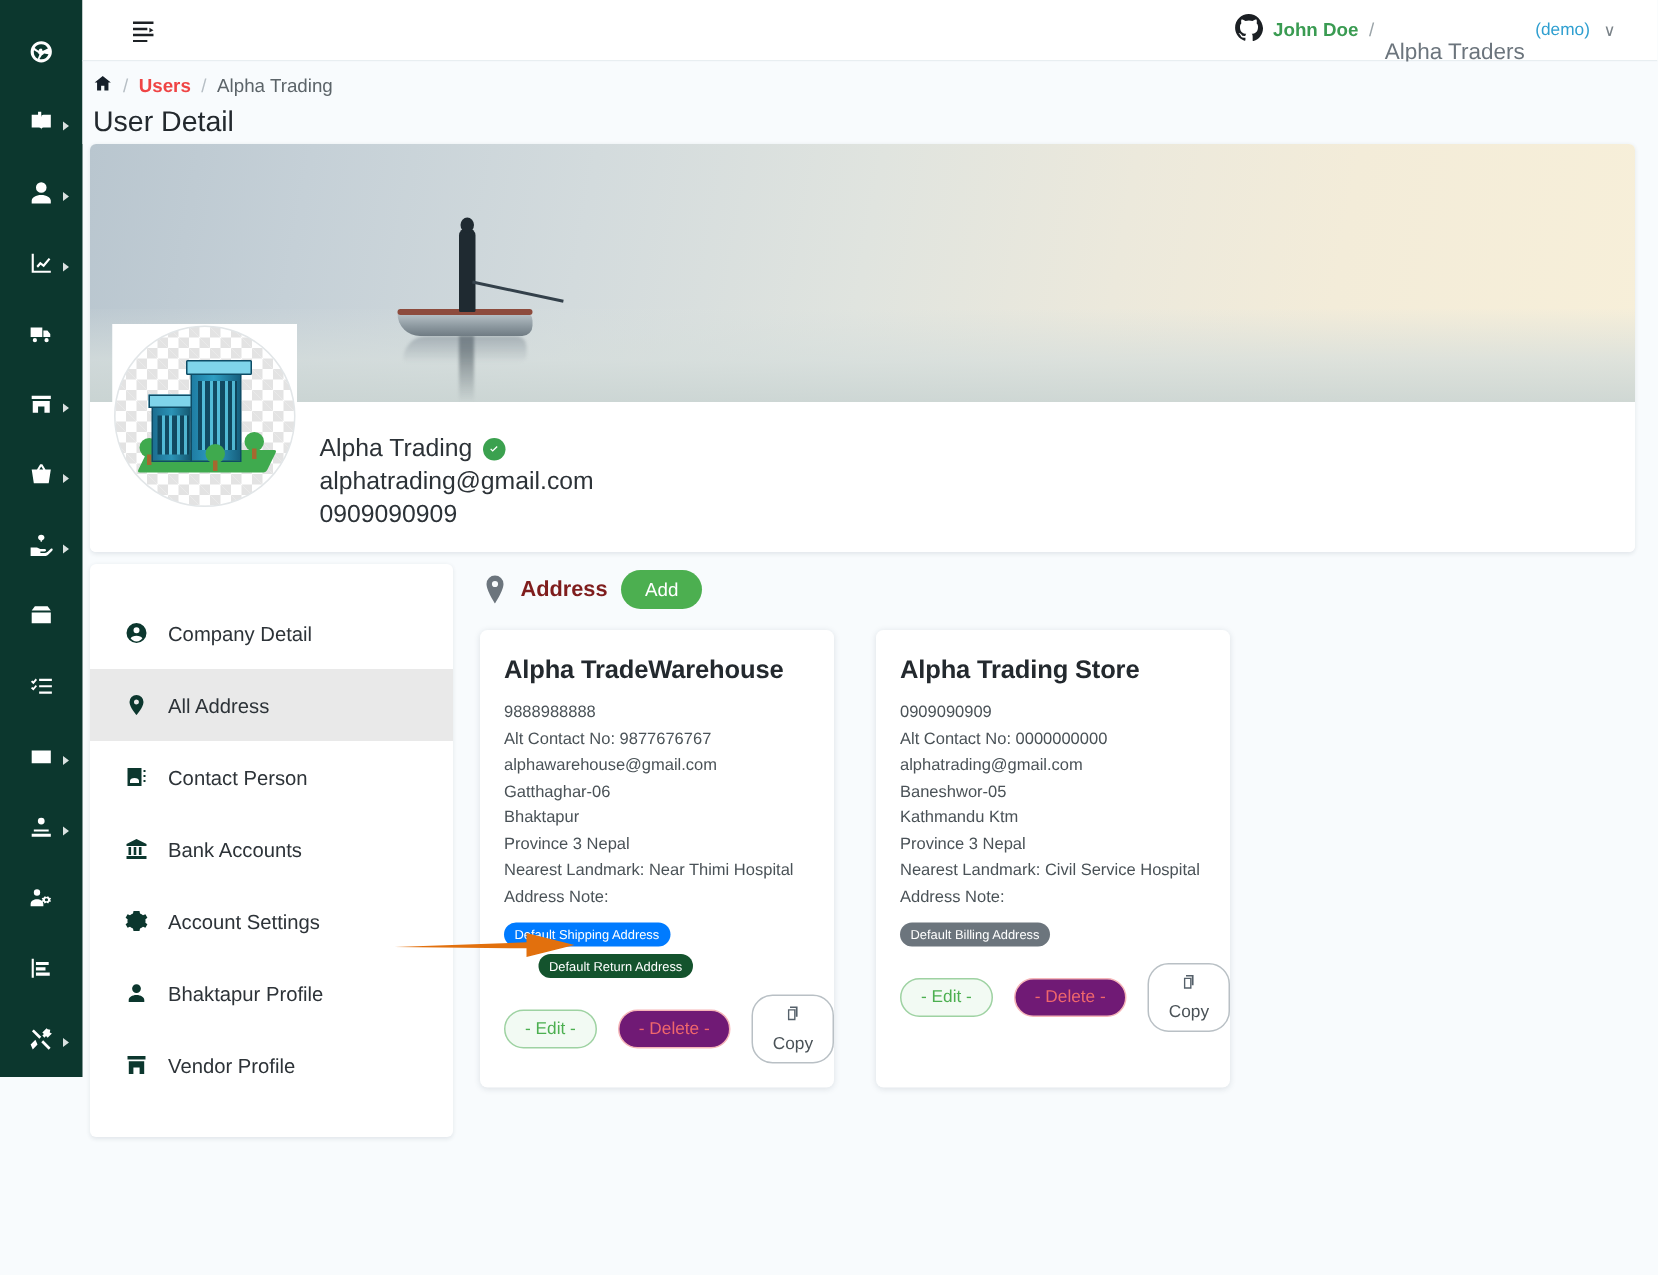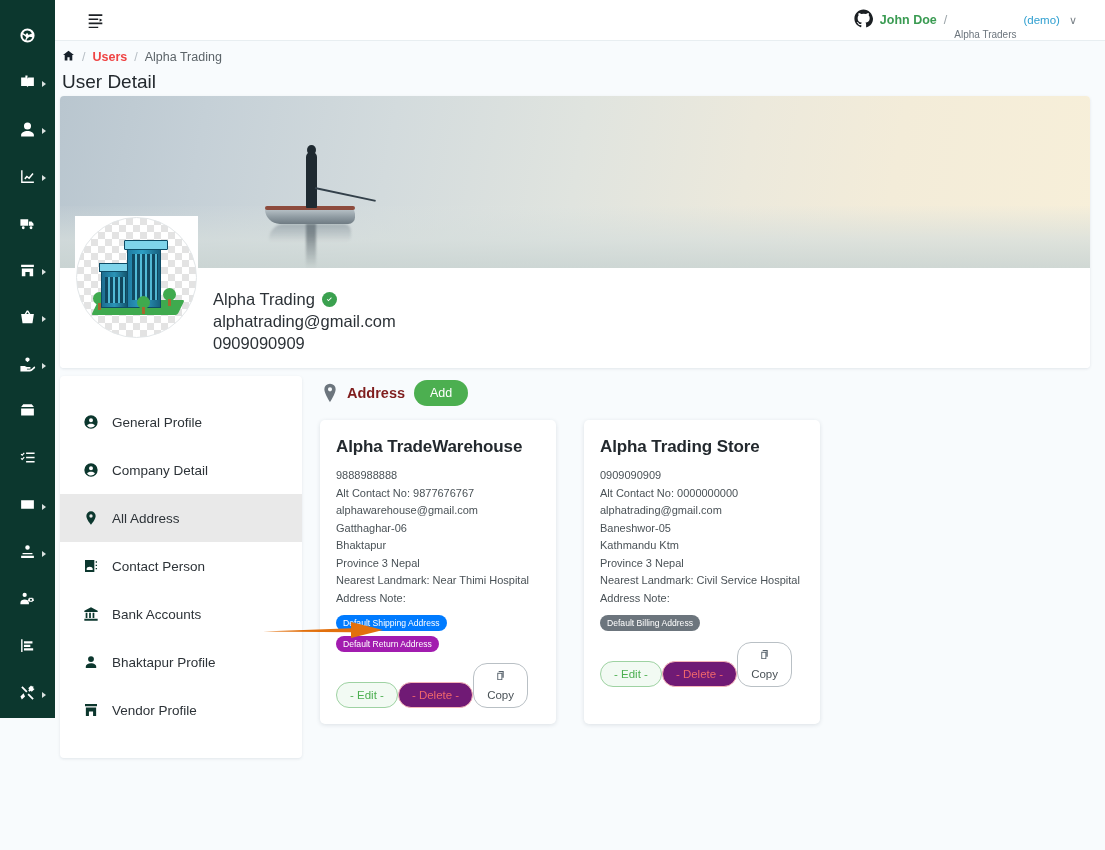--- a/index.html
+++ b/index.html
@@ -49,21 +49,21 @@
   }
   #menu-fold { width: 17px; height: 15px; cursor: pointer; }
   #menu-fold svg { width: 17px; height: 15px; fill: #1d2125; }
   #user-chip {
     display: flex; align-items: center; gap: 7px;
     font-size: 12.5px; cursor: pointer;
   }
   #user-chip .gh { width: 19px; height: 19px; fill: #1b1f23; }
   .u-name { color: #3a9b52; font-weight: 600; }
   .u-sep  { color: #9aa3a8; }
-  .u-org  { color: #6c757d; font-size: 10px; margin-top: 28px; }
+  .u-org  { color: #6c757d; font-size: 15px; margin-top: 28px; }
   .u-demo { color: #2f9fd0; font-size: 11.5px; }
   .u-caret {
     margin-left: 2px; color: #7a8288; font-size: 11px;
   }
 
   
   #crumbbar {
     position: absolute; left: 55px; top: 41px;
     width: 1050px; height: 55px;
     background: #f8fbfd;
@@ -308,23 +308,23 @@
     line-height: 17.5px;
     white-space: nowrap;
   }
   .badges { margin: 8px 0 11px 0; display: flex; gap: 5px; flex-wrap: wrap; }
   .badge {
     font-size: 8.6px; color: #ffffff;
     padding: 3px 7px; border-radius: 9px;
     white-space: nowrap;
   }
   .badge.blue { background: #007bff; }
-  .badge.red  { background: #a21caf; }
+  .badge.red  { background: #14532d; margin-left: 23px; }
   .badge.gray { background: #6c757d; }
-  .acts { display: flex; gap: 0; align-items: flex-end; }
+  .acts { display: flex; gap: 14px; align-items: center; }
   .btn {
     font-size: 11.5px;
     padding: 6px 13px;
     border-radius: 14px;
     cursor: pointer;
     background: #ffffff;
     font-family: "Liberation Sans", sans-serif;
     white-space: nowrap;
   }
   .btn-edit   { color: #4caf50; border: 1px solid #9ed2a2; background: #f2faf3; }
@@ -559,35 +559,27 @@
         <div class="crown"></div>
         <div class="trunk"></div>
       </div>
   </div>
 </div>
 
 <div id="content-row">
 
   <div id="nav-card">
 
+
     <div class="nav-item">
       <span class="ni">
         <svg viewBox="0 0 24 24">
             <path d="M12 2a10 10 0 1 0 0 20 10 10 0 0 0 0-20zm0 4.2a3 3 0 1 1 0 6 3 3 0 0 1 0-6zm0 14.2c-2.4 0-4.6-1.2-5.9-3.1.8-1.6 3.2-2.5 5.9-2.5s5.1.9 5.9 2.5A7 7 0 0 1 12 20.4z"></path>
           </svg>
       </span>
-      <span>General Profile</span>
-    </div>
-
-    <div class="nav-item">
-      <span class="ni">
-        <svg viewBox="0 0 24 24">
-            <path d="M12 2a10 10 0 1 0 0 20 10 10 0 0 0 0-20zm0 4.2a3 3 0 1 1 0 6 3 3 0 0 1 0-6zm0 14.2c-2.4 0-4.6-1.2-5.9-3.1.8-1.6 3.2-2.5 5.9-2.5s5.1.9 5.9 2.5A7 7 0 0 1 12 20.4z"></path>
-          </svg>
-      </span>
       <span>Company Detail</span>
     </div>
 
     <div class="nav-item active">
       <span class="ni">
         <svg viewBox="0 0 24 24">
             <path d="M12 2a7 7 0 0 0-7 7c0 5.2 7 13 7 13s7-7.8 7-13a7 7 0 0 0-7-7zm0 9.5A2.5 2.5 0 1 1 12 6.5a2.5 2.5 0 0 1 0 5z"></path>
           </svg>
       </span>
       <span>All Address</span>
@@ -605,20 +597,28 @@
 
     <div class="nav-item">
       <span class="ni">
         <svg viewBox="0 0 24 24">
             <path d="M12 2 2 7v2h20V7L12 2zM4 10h2.6v8H4v-8zm5.2 0h2.6v8H9.2v-8zm5.2 0H17v8h-2.6v-8zM2 19h20v3H2v-3z"></path>
           </svg>
       </span>
       <span>Bank Accounts</span>
     </div>
 
+    <div class="nav-item">
+      <span class="ni">
+        <svg viewBox="0 0 24 24">
+            <path d="M12 8.5a3.5 3.5 0 1 0 0 7 3.5 3.5 0 0 0 0-7zm9 3.5c0-.6 0-1.2-.1-1.7l2-1.6-2-3.4-2.4 1a7.6 7.6 0 0 0-3-1.7L15 2H9l-.5 2.6a7.6 7.6 0 0 0-3 1.7l-2.4-1-2 3.4 2 1.6a9 9 0 0 0 0 3.4l-2 1.6 2 3.4 2.4-1c.9.8 1.9 1.4 3 1.7L9 22h6l.5-2.6c1.1-.3 2.1-.9 3-1.7l2.4 1 2-3.4-2-1.6c.1-.5.1-1.1.1-1.7z"></path>
+          </svg>
+      </span>
+      <span>Account Settings</span>
+    </div>
 
     <div class="nav-item">
       <span class="ni">
         <svg viewBox="0 0 24 24">
             <path d="M12 12a4.4 4.4 0 1 0 0-8.8 4.4 4.4 0 0 0 0 8.8zm0 2c-4.3 0-7.8 2.2-7.8 4.9V21h15.6v-2.1c0-2.7-3.5-4.9-7.8-4.9z"></path>
           </svg>
       </span>
       <span>Bhaktapur Profile</span>
     </div>
 

